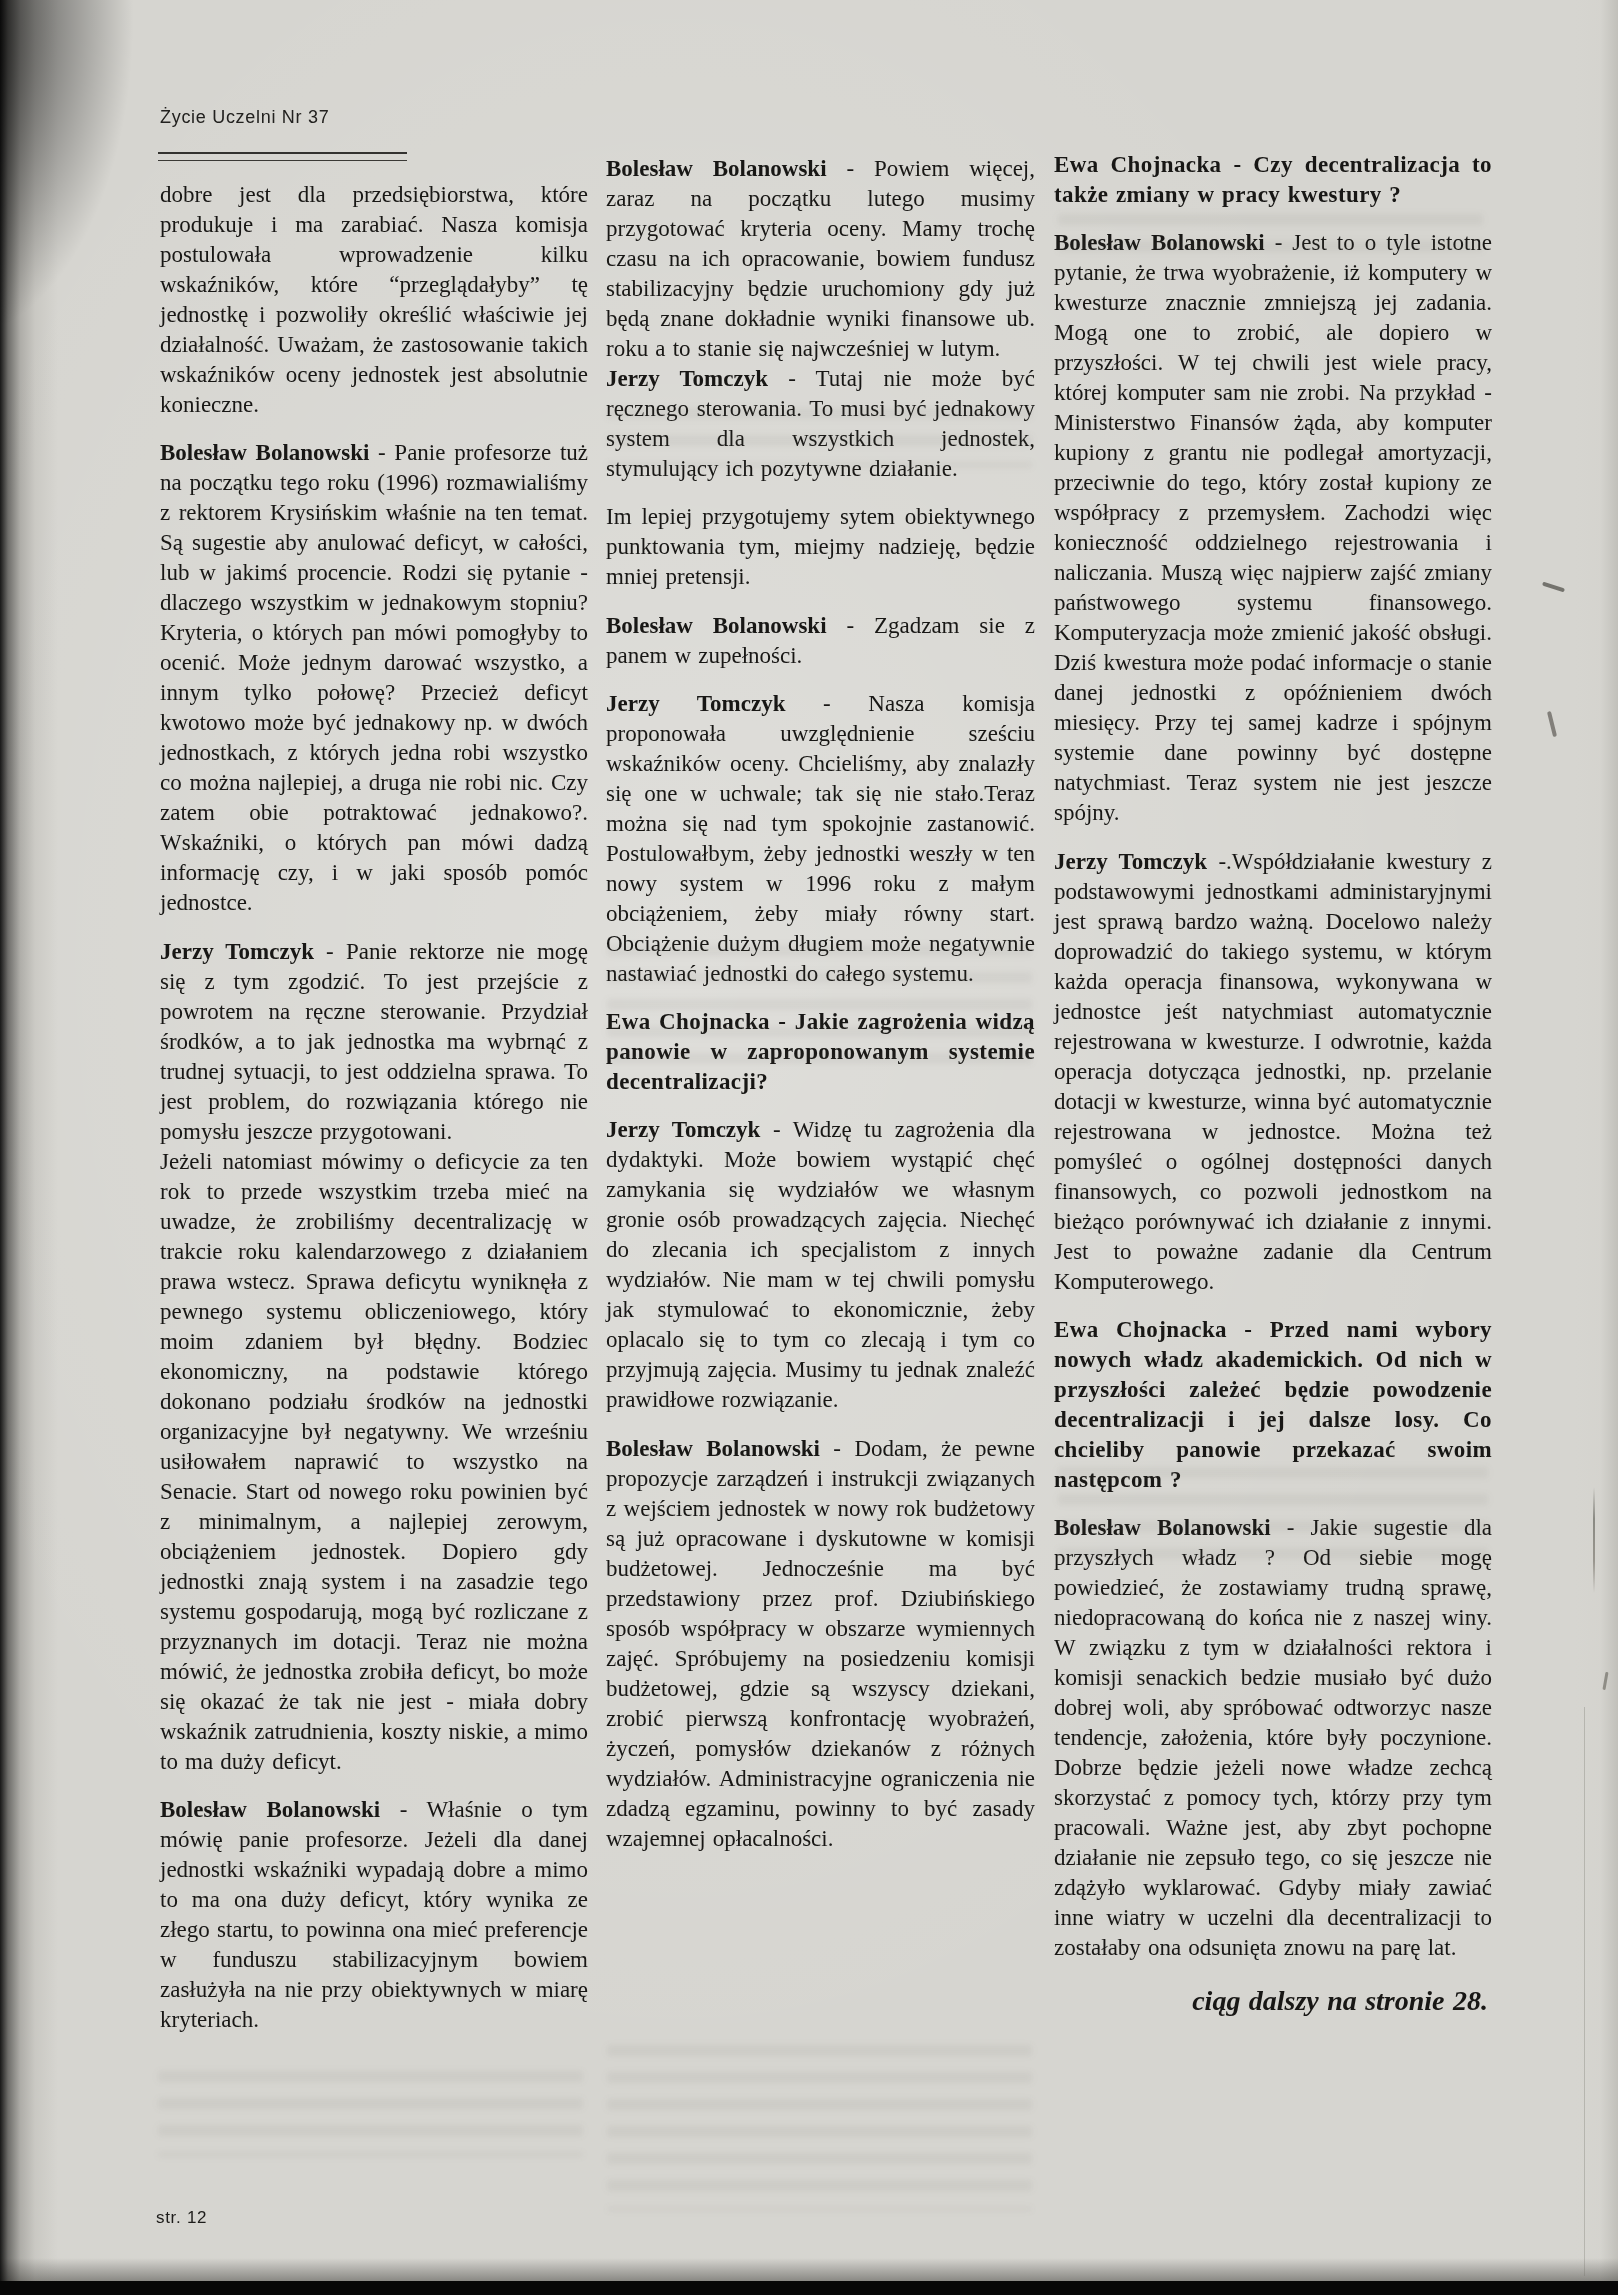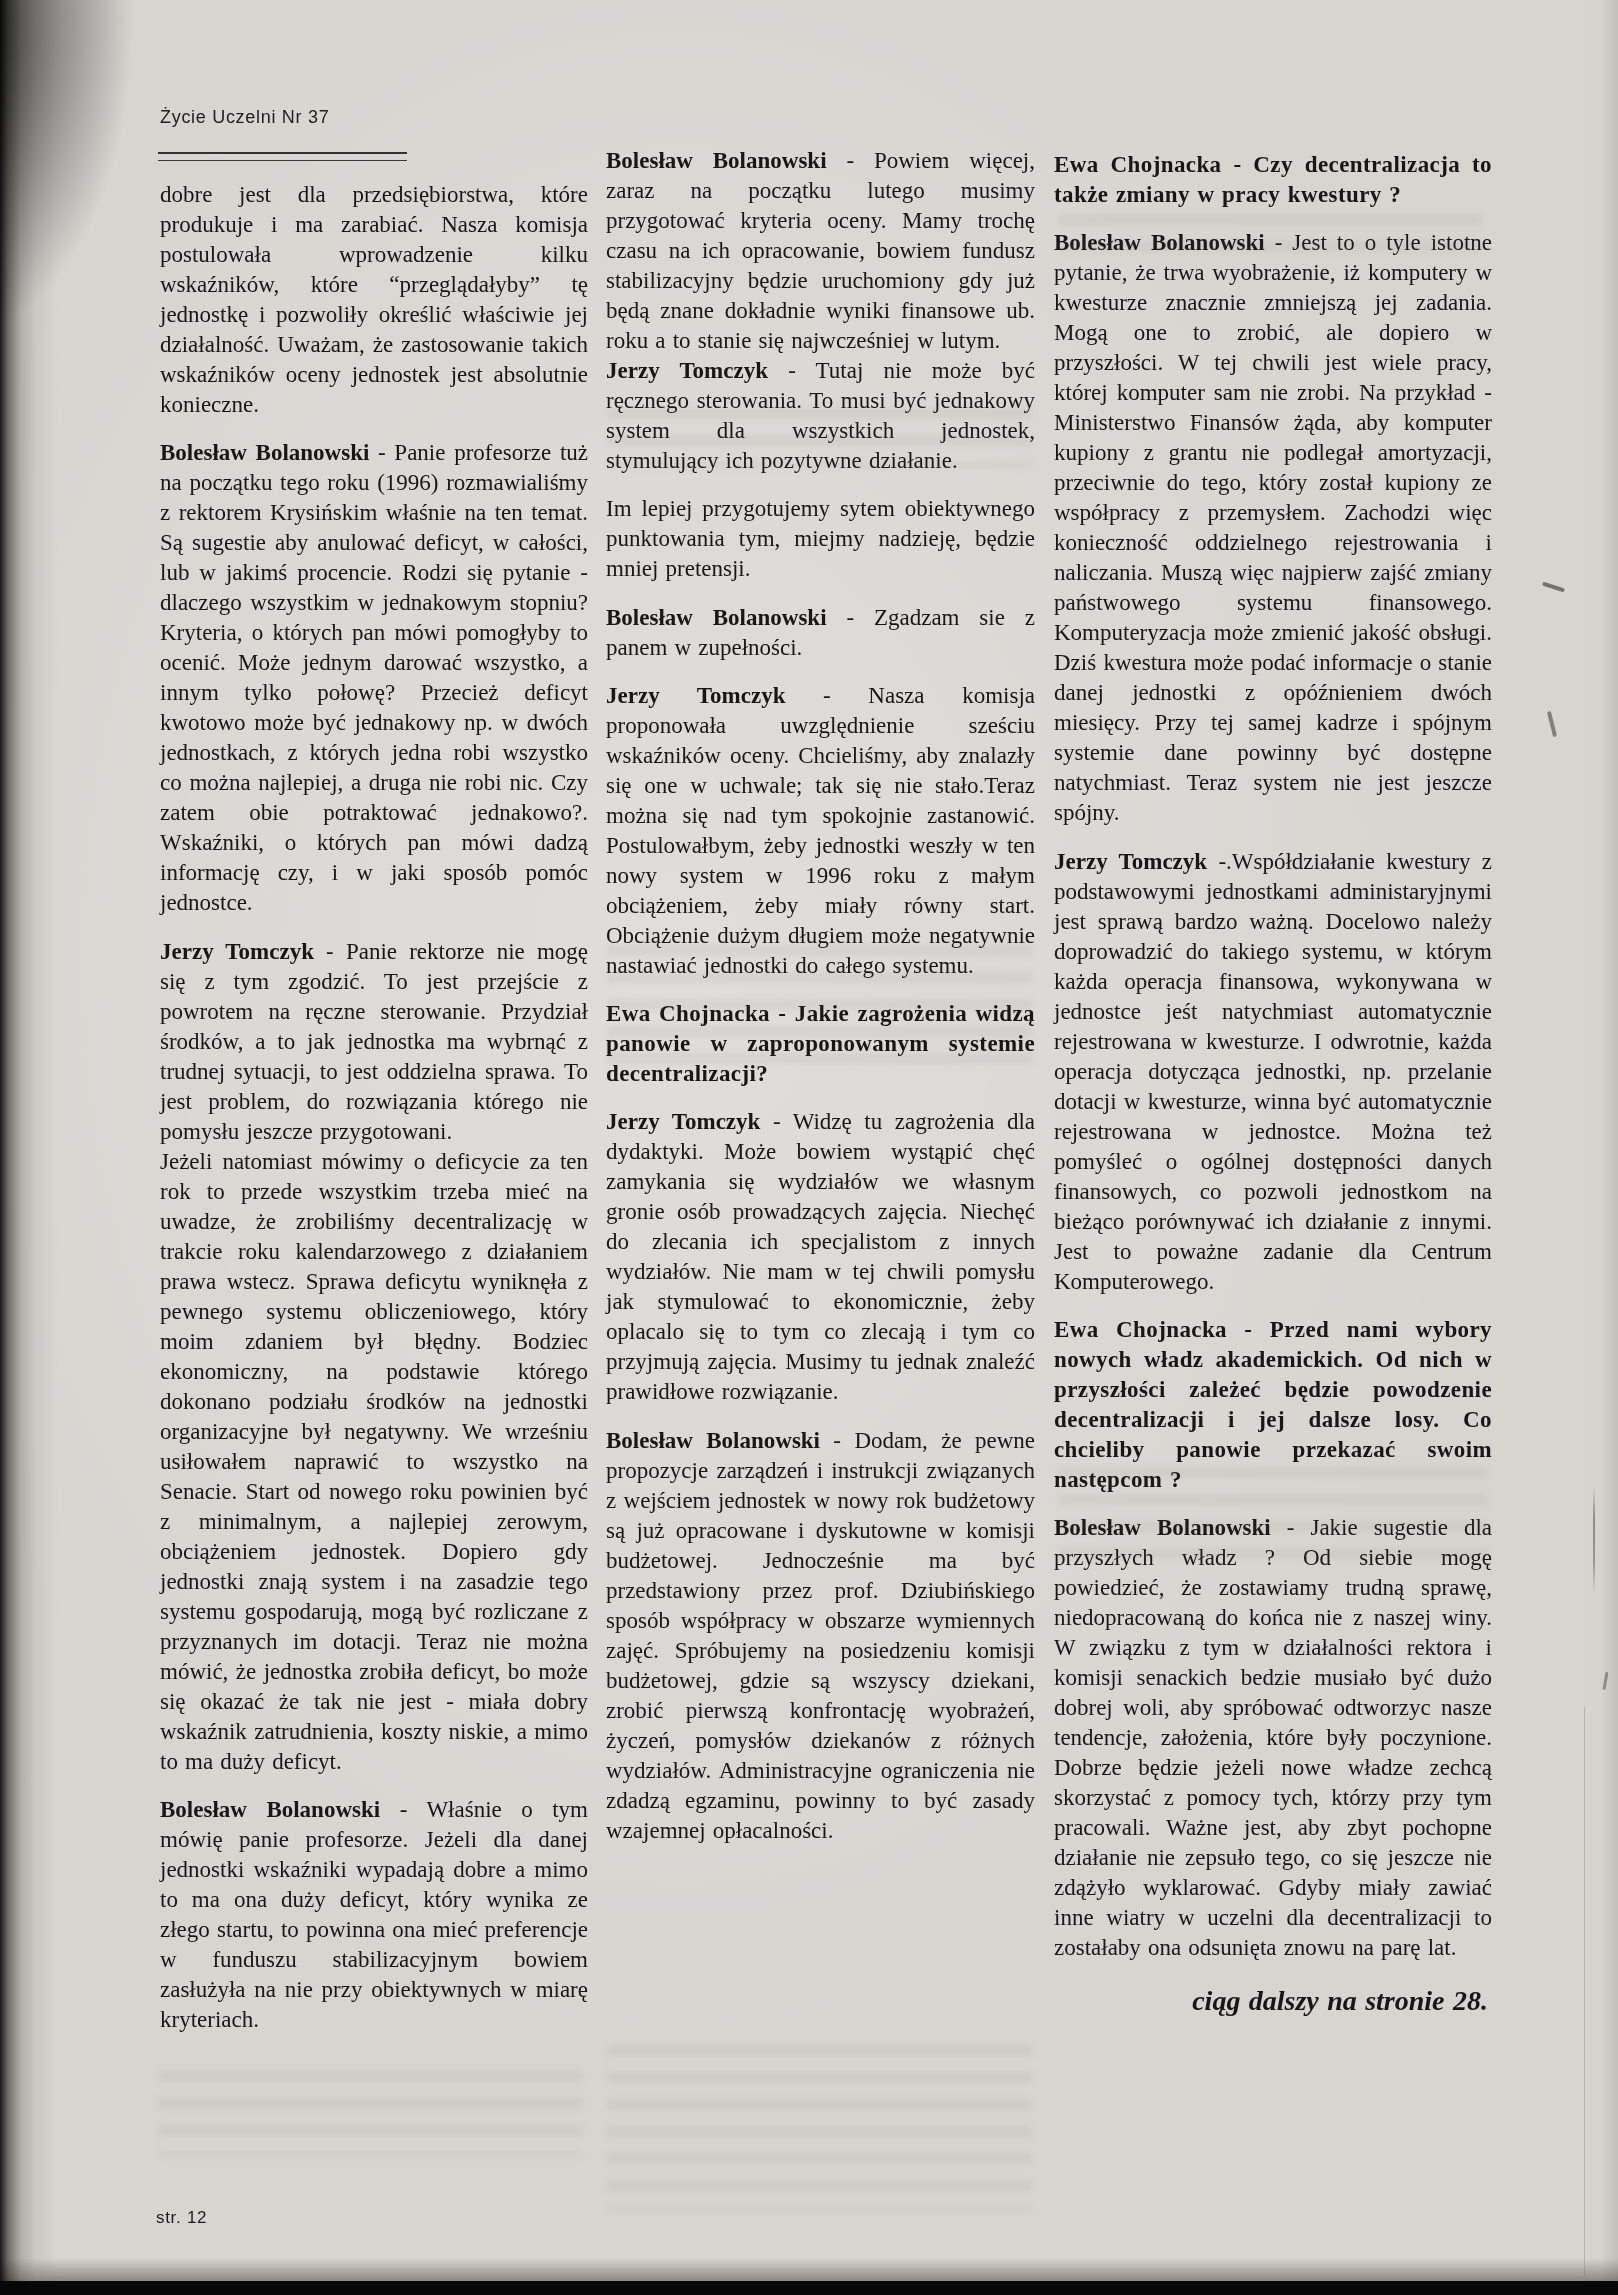--- a/index.html
+++ b/index.html
@@ -39,21 +39,21 @@
   }
   .col{
     position:absolute;
     font-size:23px;line-height:30px;color:#181715;
     text-align:justify;word-spacing:1.4px;
   }
   .col-1{left:160px;top:180px;width:428px;}
   .col-2{left:606px;top:146px;width:429px;}
   .col-3{left:1054px;top:150px;width:438px;}
   .para{margin:0 0 18.3px 0;}
-  .para.flush{margin-bottom:0;}
+  .para.flush{margin-bottom:0;margin-top:8px;}
   .speaker{font-weight:700;}
   .para.q{font-weight:700;letter-spacing:0.4px;}
   .cont-note{
     margin-top:23px;text-align:right;padding-right:4.1px;
     font-style:italic;font-weight:600;font-size:28px;
   }
   .page-number{
     position:absolute;left:156px;top:2208px;
     font-family:"Liberation Sans", sans-serif;
     font-size:17px;color:#1d1c1a;letter-spacing:0.7px;

